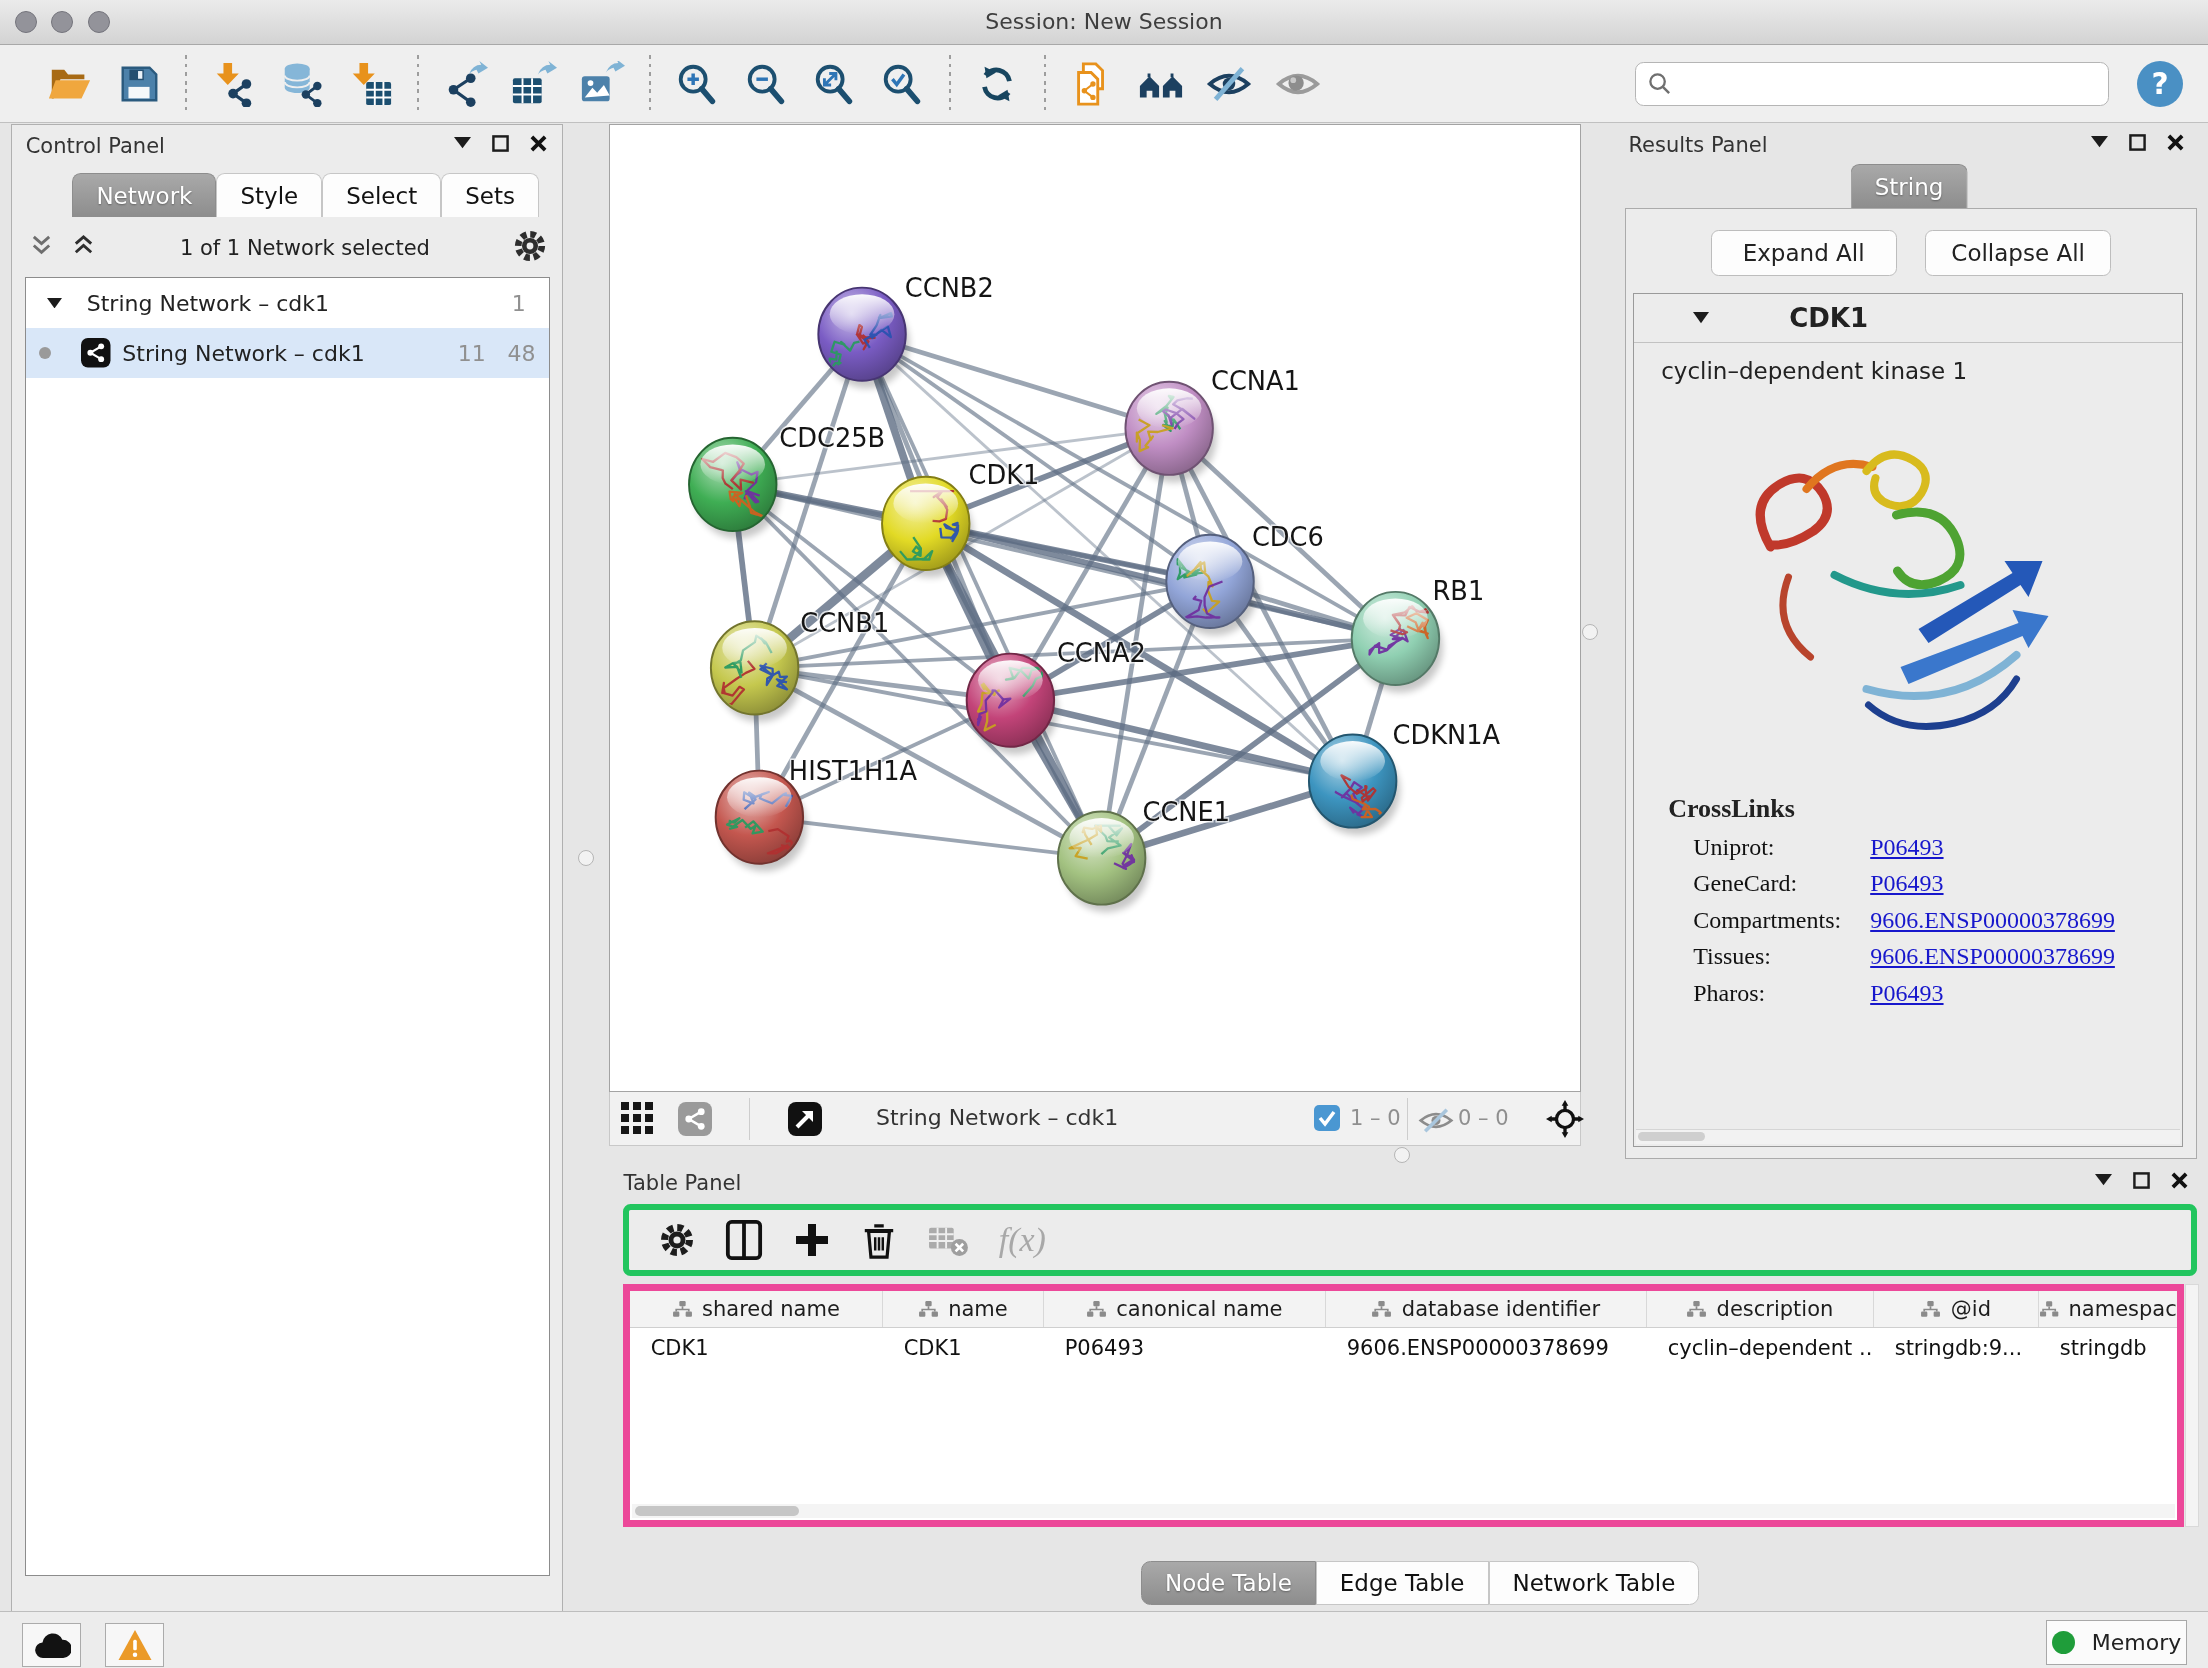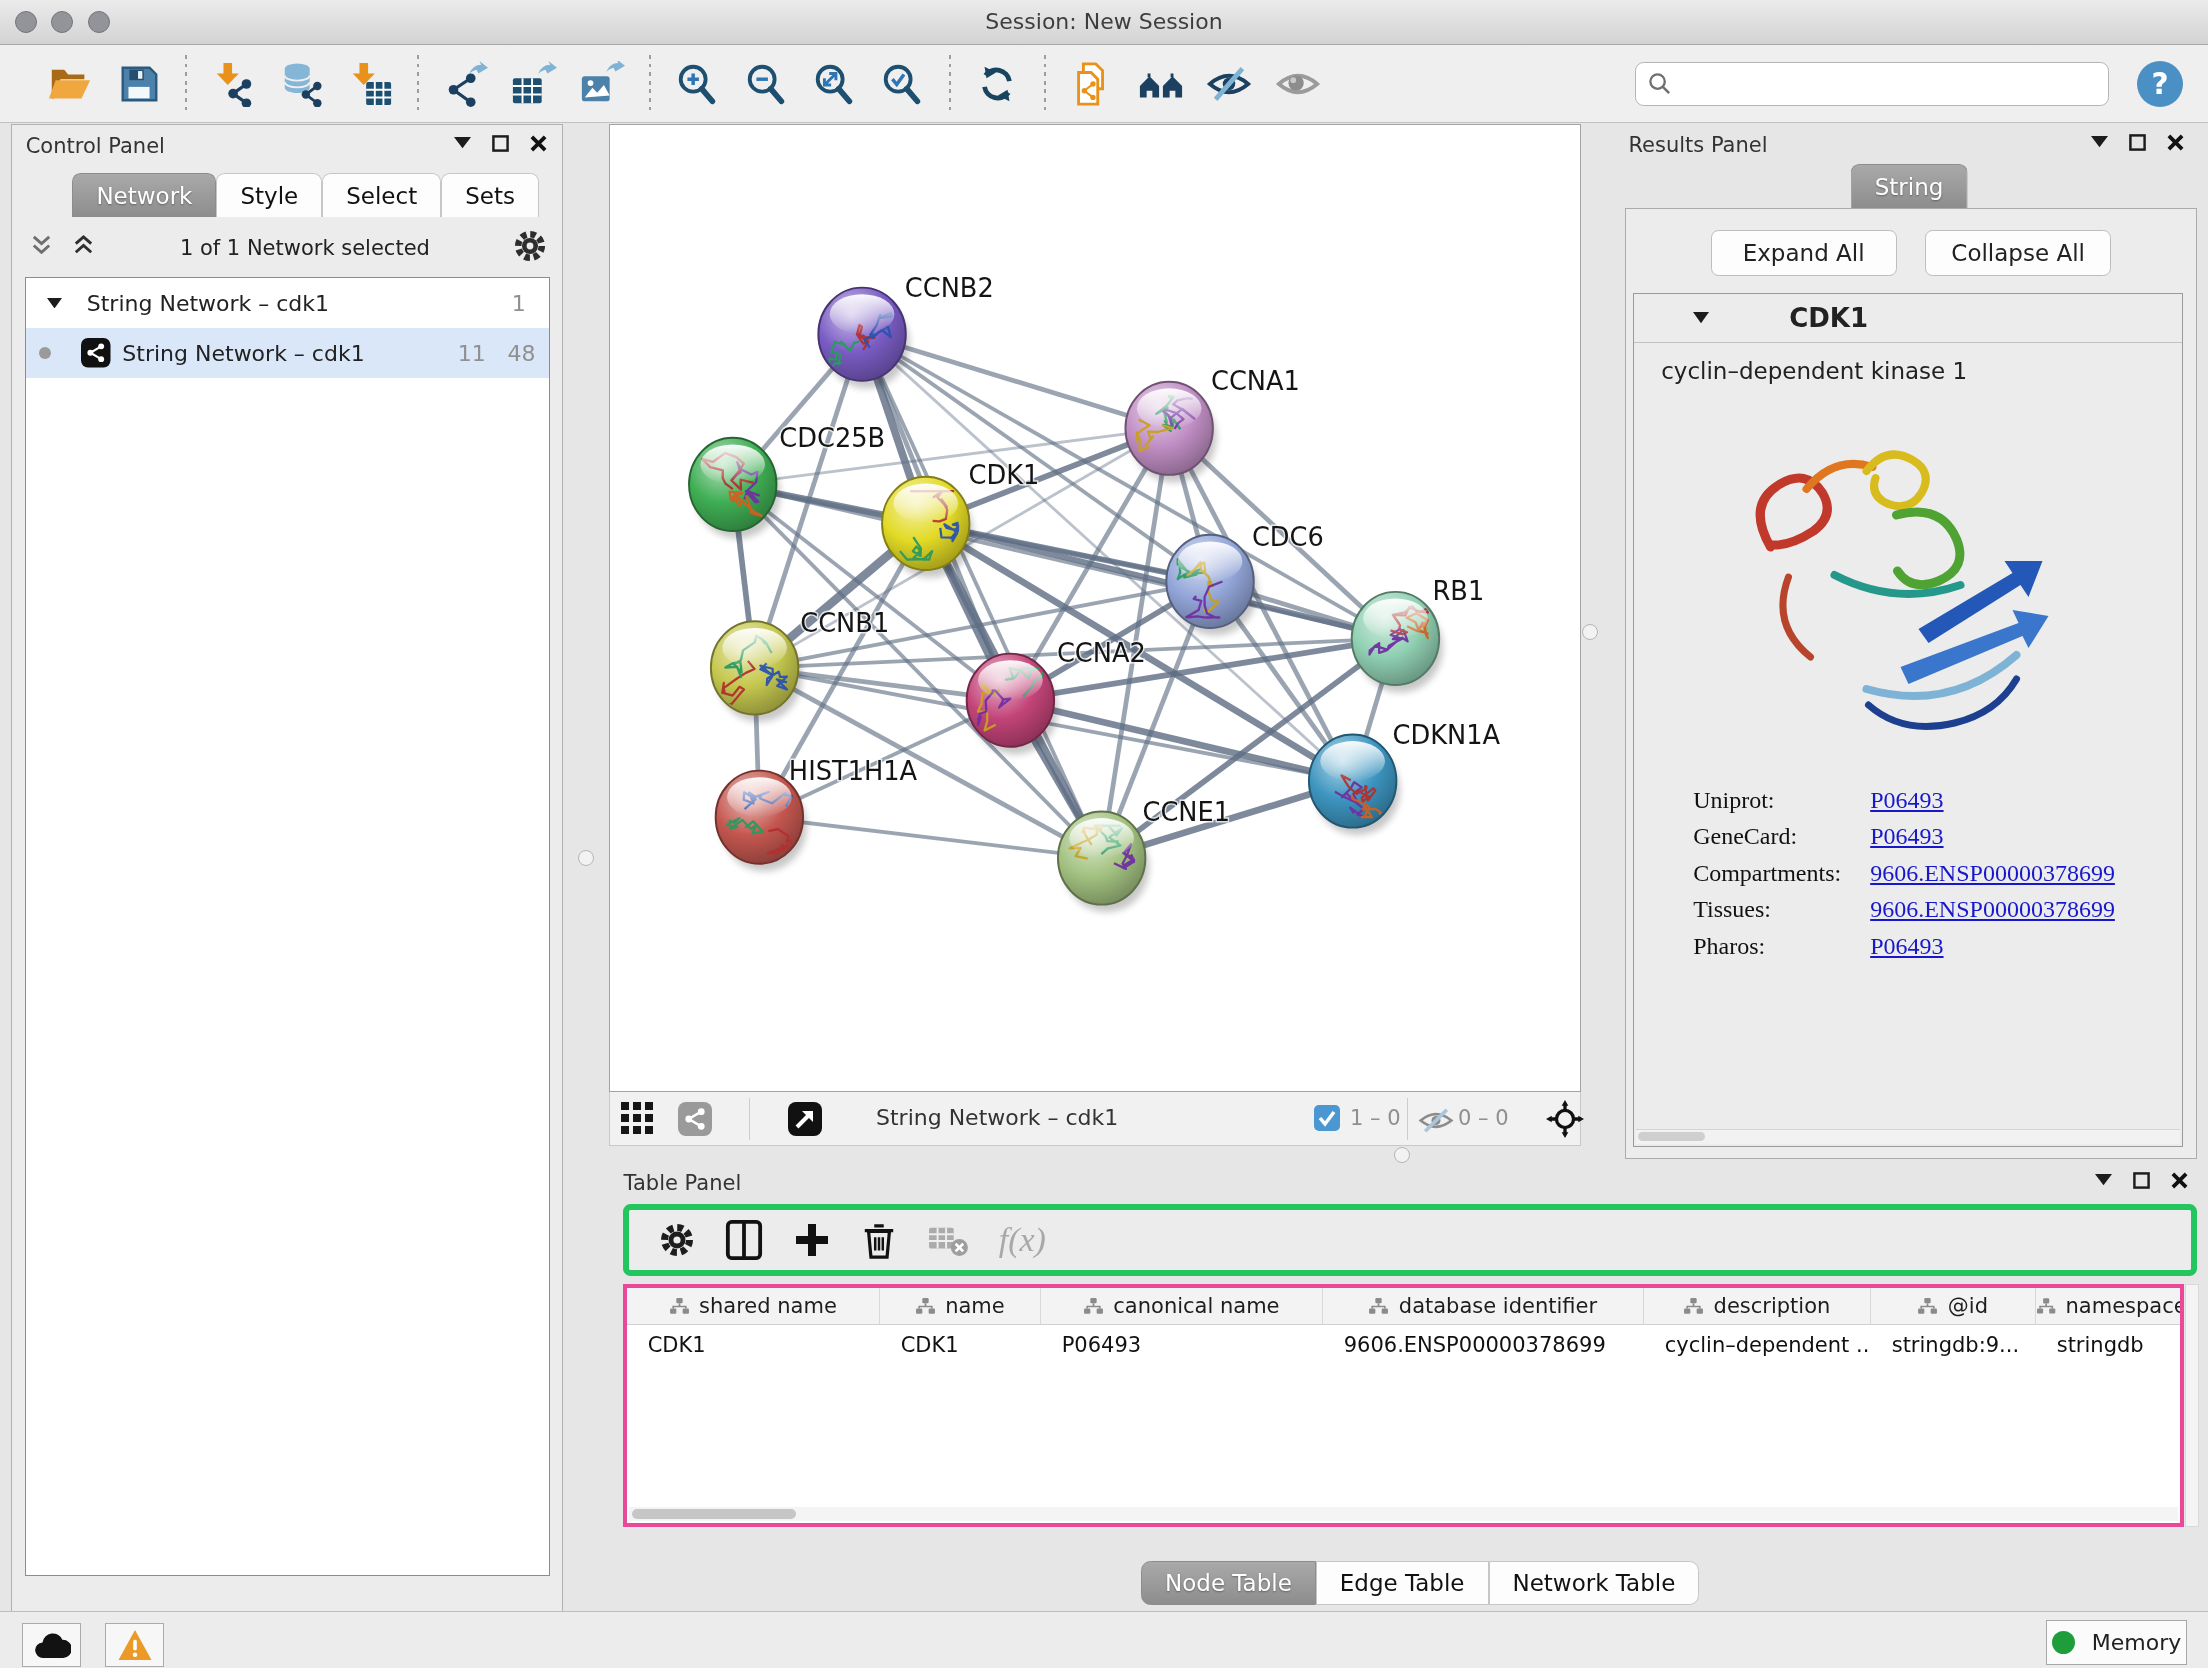--- a/index.html
+++ b/index.html
@@ -75,21 +75,21 @@
   .xlval{color:#1717cc;text-decoration:underline;}
   .cardscroll{position:absolute;left:1.9px;right:1.9px;bottom:1.9px;height:14.3px;background:#f2f2f2;border-top:1px solid #d5d5d5;}
   .cardscroll .thumb{position:absolute;left:1.9px;top:1.9px;width:67px;height:9.5px;background:#cfcfcf;border-radius:4.8px;}
   
   .tpanel{position:absolute;left:616px;top:1162px;width:1585px;height:449px;}
   .tp-toolbar{position:absolute;left:6.7px;top:42px;width:1574px;height:72px;background:#ececec;
               border:6px solid #22c55e;border-radius:7.6px;display:flex;align-items:center;box-sizing:border-box;}
   .tp-toolbar .ic{margin-left:30px;display:flex;align-items:center;}
   .fx{font-family:"Liberation Serif","DejaVu Serif",serif;font-style:italic;font-size:34px;color:#a8a8a8;}
   .tbl{position:absolute;left:6.7px;top:122px;width:1561px;height:243px;background:#fff;
-       border:4px solid #ec4899;box-sizing:border-box;overflow:hidden;}
+       border:7px solid #ec4899;box-sizing:border-box;overflow:hidden;}
   .tblhead{display:flex;height:36px;background:#f3f3f3;border-bottom:1px solid #cfcfcf;box-shadow:0 -3.8px 0 #b9b9b9 inset transparent;}
   .th{display:flex;align-items:center;justify-content:center;gap:9.5px;font-size:21px;color:#1d1d1d;
       border-right:1px solid #d8d8d8;box-sizing:border-box;flex:none;overflow:hidden;white-space:nowrap;}
   .tdrow{display:flex;height:40px;}
   .td{display:flex;align-items:center;font-size:21px;color:#111;box-sizing:border-box;flex:none;
       padding-left:21px;overflow:hidden;white-space:nowrap;}
   .hscroll{position:absolute;left:1.9px;bottom:1.9px;right:1.9px;height:14.3px;background:#f4f4f4;}
   .hscroll .thumb{position:absolute;left:3.8px;top:1.9px;width:164px;height:10.5px;background:#c6c6c6;border-radius:5.7px;}
   .vscroll{position:absolute;left:1569px;top:122px;width:14.3px;height:243px;background:#f4f4f4;border:1px solid #d9d9d9;box-sizing:border-box;}
   .tp-tabs{position:absolute;left:525px;top:399px;display:flex;}
@@ -713,20 +713,21 @@
             <path d="M148 74q20-26 46-11q21 12 9 33q-12 19-33 11q-19-8-13-26" stroke="#d8bb1d" stroke-width="8"></path>
             <path d="M178 118q44-12 60 24q12 29-18 42q-27 11-41-10" stroke="#4ea332" stroke-width="9"></path>
             <path d="M116 178q62 32 126 10" stroke="#23988b" stroke-width="8"></path>
             <path d="M150 308q34 30 86 18q42-10 62-44" stroke="#1d3f8f" stroke-width="7"></path>
             <path d="M148 292q84 24 150-34" stroke="#7fb3d5" stroke-width="8"></path>
             <path d="M70 180q-18 48 22 80" stroke="#b8442c" stroke-width="7"></path>
           </g>
           <path d="M200 232 294 176l-8-12 38 0-14 36-8-12-92 58z" fill="#2458b8"></path>
           <path d="M182 270 300 226l-6-13 36 6-20 32-6-12-114 48z" fill="#3a77cc"></path>
         </svg>
+        <div class="xltitle">CrossLinks</div>
         <div id="xl-rows">
             <div class="xlrow">
               <span class="xllabel">Uniprot:</span>
               <a class="xlval">P06493</a>
             </div>
             <div class="xlrow">
               <span class="xllabel">GeneCard:</span>
               <a class="xlval">P06493</a>
             </div>
             <div class="xlrow">

